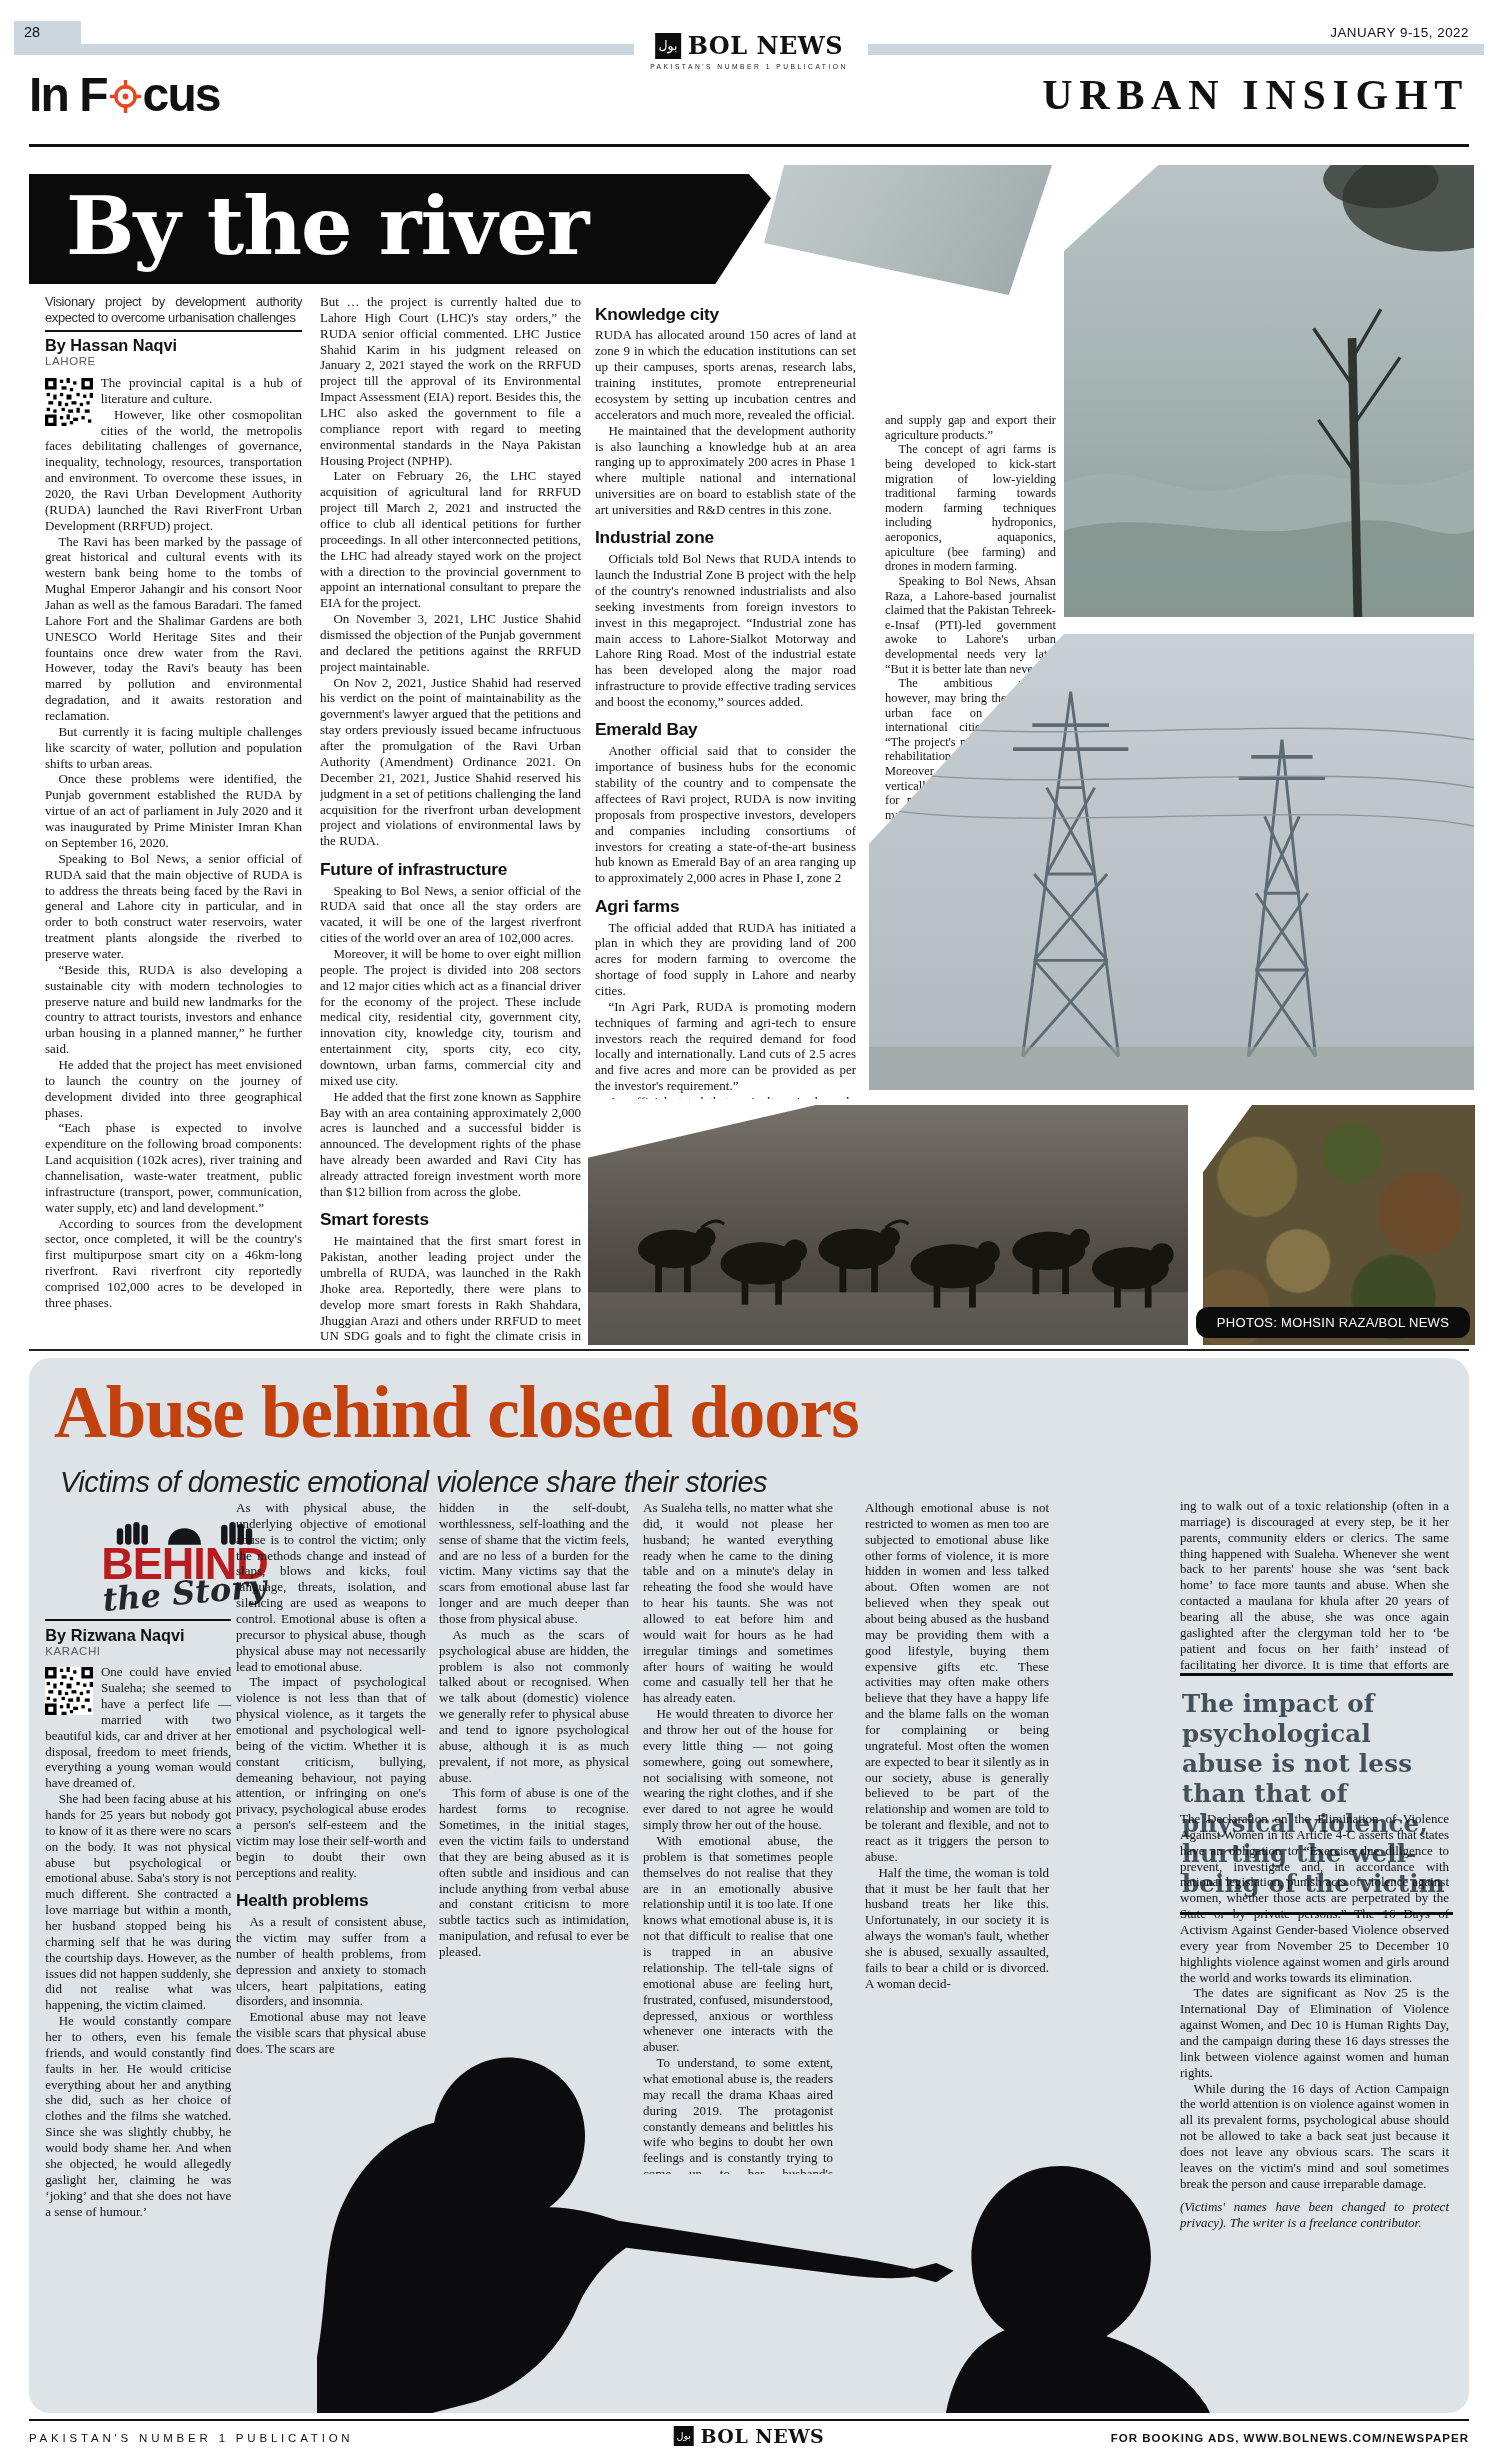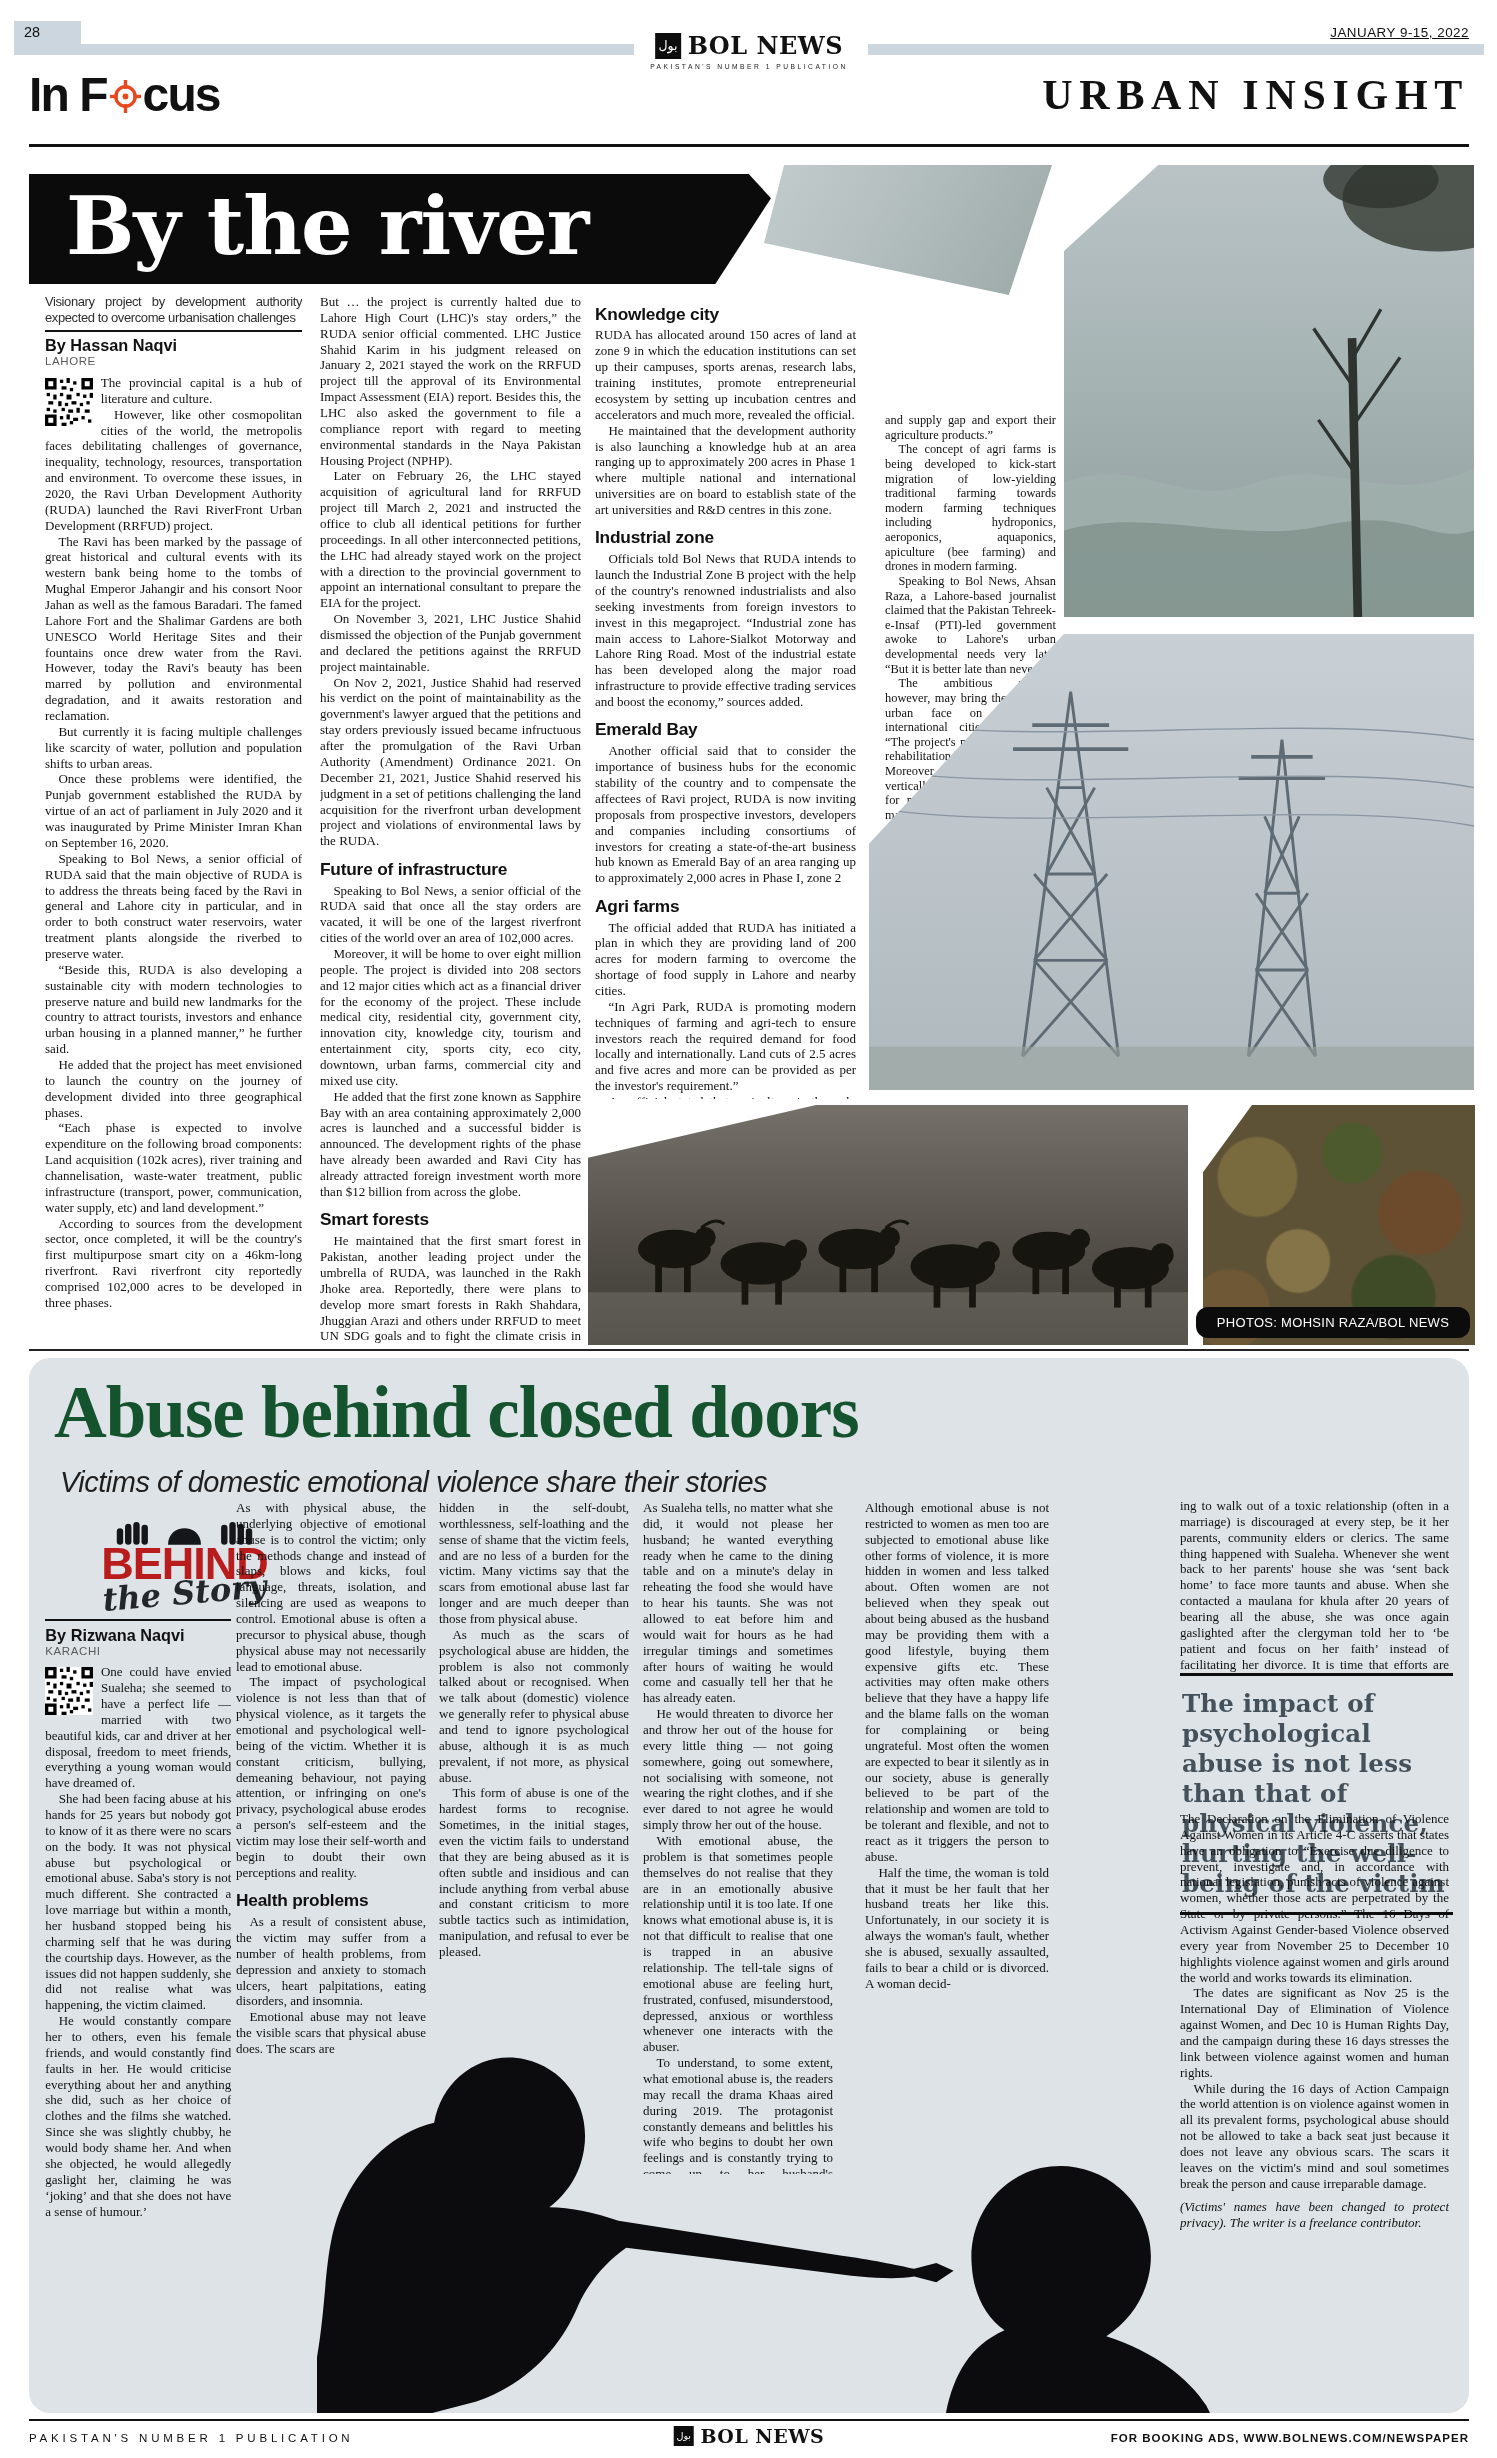--- a/index.html
+++ b/index.html
@@ -6,21 +6,21 @@
   .sheet{position:relative;width:1498px;height:2458px;background:#ffffff;overflow:hidden;
          font-family:"Liberation Serif",serif;color:#111;}
   .abs{position:absolute;}
 
   
   .pageno-chip{left:14.4px;top:21px;width:67px;height:23px;background:#ccd6de;
                font-family:"Liberation Sans",sans-serif;font-size:14.4px;padding:2.9px 0 0 9.6px;box-sizing:border-box;}
   .band{background:#ccd6de;height:10.6px;top:44px;}
   .band-left{left:14.4px;width:620px;}
   .band-right{left:868px;width:616px;}
-  .issue-date{right:29px;top:25px;font-family:"Liberation Sans",sans-serif;font-size:13.4px;letter-spacing:0.5px;text-decoration:underline;}
+  .issue-date{right:29px;top:25px;font-family:"Liberation Sans",sans-serif;font-size:13.4px;letter-spacing:0.5px;}
   .brand{display:flex;flex-direction:column;align-items:center;}
   .brand-top{display:flex;align-items:center;gap:6.7px;}
   .brand-mark{width:26px;height:26px;background:#0d0d0d;color:#fff;font-size:12.5px;line-height:26px;
               text-align:center;font-family:"DejaVu Sans",sans-serif;}
   .brand-name{font-family:"DejaVu Serif",serif;font-weight:bold;font-size:24px;letter-spacing:0.5px;}
   .brand-tag{font-family:"Liberation Sans",sans-serif;font-size:6.7px;letter-spacing:2.5px;margin-top:2.9px;color:#222;}
   .brand-head{left:50%;transform:translateX(-50%);top:31px;}
 
   
   .infocus{left:29px;top:65px;font-family:"Liberation Sans",sans-serif;font-weight:bold;
@@ -74,21 +74,21 @@
       clip-path:polygon(18% 0,100% 0,100% 100%,0 100%,0 28%);}
   .photo-credit{left:1196px;top:1307px;width:274px;height:31px;background:#0c0c0c;color:#fff;
                 font-family:"Liberation Sans",sans-serif;font-size:13px;letter-spacing:0.3px;
                 display:flex;align-items:center;justify-content:center;border-radius:12px;}
   .divider-rule{left:29px;top:1349px;width:1440px;height:1.9px;background:#222;}
 
   
   .panel{left:29px;top:1358px;width:1440px;height:1055px;background:#dde3e7;border-radius:21px;}
   .panel .abs{position:absolute;}
   .headline2{left:25px;top:13.4px;margin:0;font-family:"Liberation Serif",serif;font-weight:bold;
-             font-size:73px;letter-spacing:-1px;color:#14532d;}
+             font-size:73px;letter-spacing:-1px;color:#c2410c;}
   .standfirst2{left:31px;top:108px;margin:0;font-family:"Liberation Sans",sans-serif;font-style:italic;
                font-size:29px;letter-spacing:-0.5px;color:#1f1f1f;font-weight:400;}
   .behind-logo{left:50px;top:150px;width:211px;text-align:center;}
   .behind-word{font-family:Liberation Sans, sans-serif;font-weight:bold;font-size:45px;
                color:#b91c1c;letter-spacing:-1px;margin-top:-11.5px;}
   .behind-script{font-family:"DejaVu Serif",serif;font-style:italic;font-weight:bold;font-size:32px;
                  color:#23262b;margin-top:-15.4px;transform:rotate(-5deg);}
   .c1b{left:16.3px;top:257px;width:186px;height:719px;overflow:hidden;}
   .c2b{left:207px;top:142px;width:190px;height:797px;overflow:hidden;}
   .c3b{left:410px;top:142px;width:190px;height:561px;overflow:hidden;}

